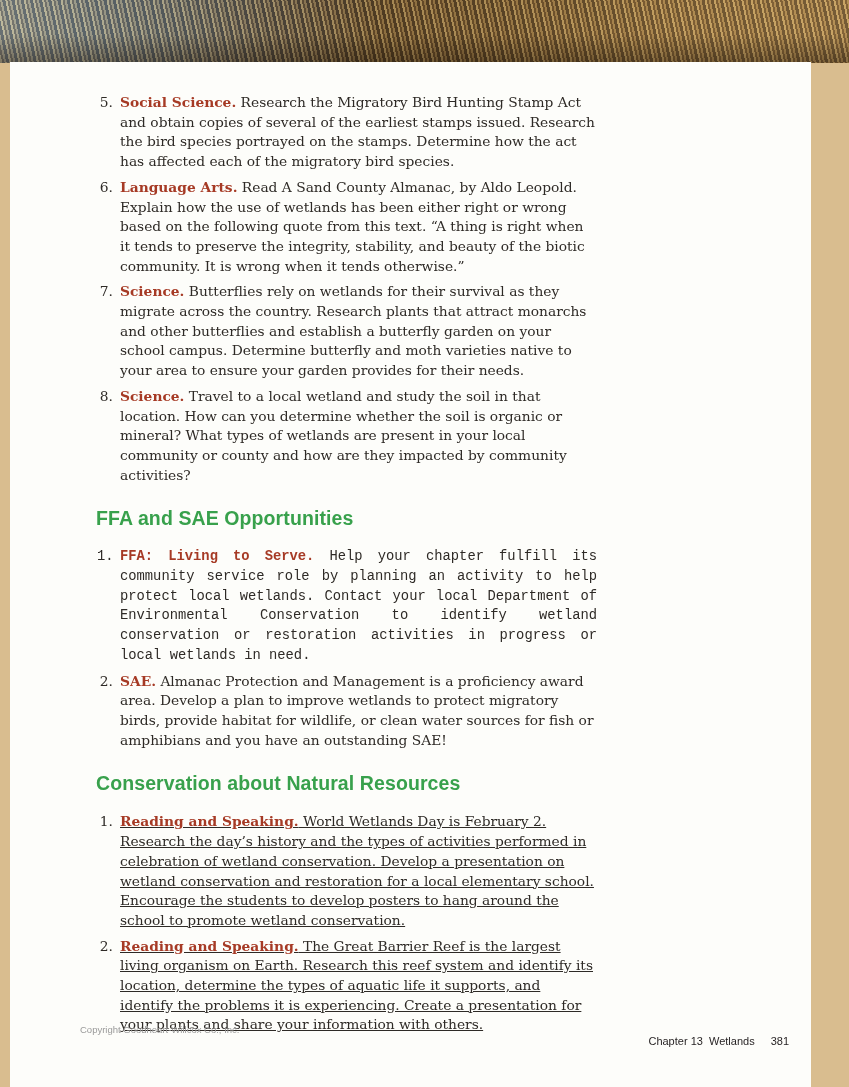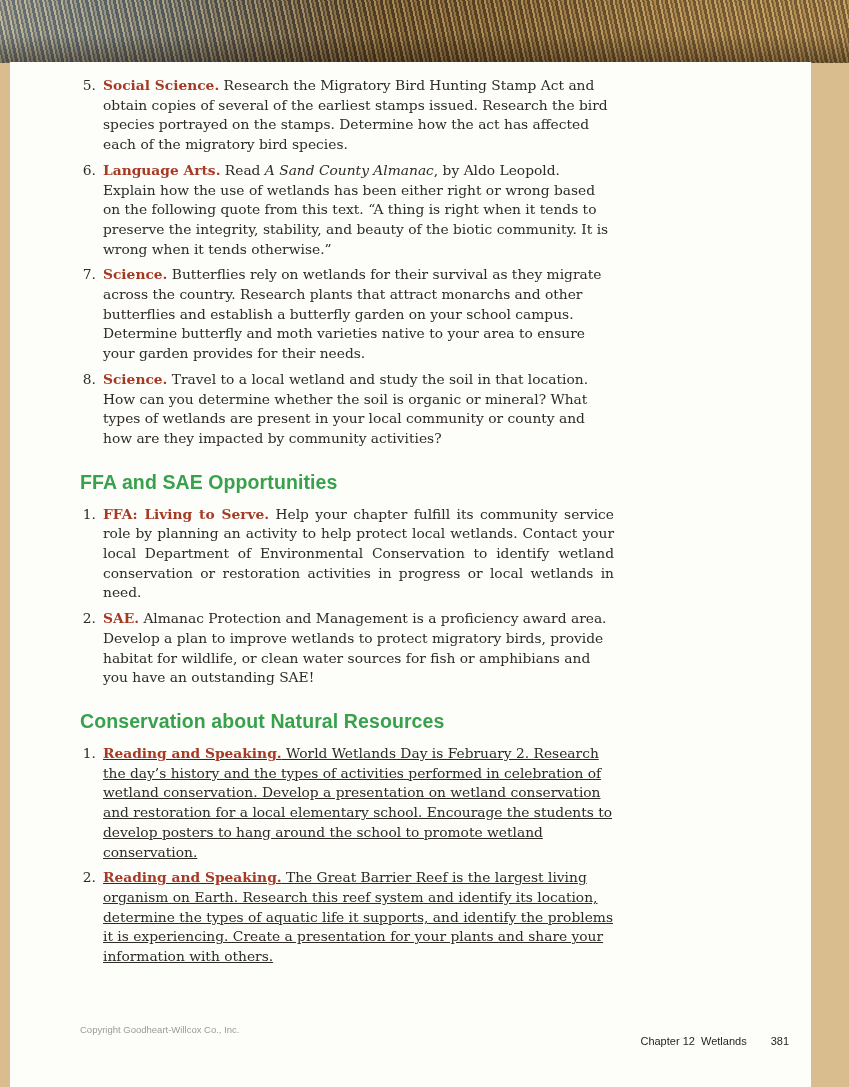--- a/index.html
+++ b/index.html
@@ -48,52 +48,52 @@
     position: absolute;
     top: 14px;
     left: 70px;
     width: 534px;
     color: #2e2a26;
     font-size: 13.8px;
     line-height: 19.7px;
   }
   ol.num-list {
     list-style: none;
-    margin: 0;
+    margin: 17px;
     padding: 0;
     position: relative;
   }
   ol.num-list li {
     position: relative;
     padding-left: 23px;
     margin: 0 0 6px 0;
   }
   ol.num-list li::before {
     content: counter(item) ".";
     counter-increment: item;
     position: absolute;
     left: 0;
     top: 0;
     width: 16px;
     text-align: right;
     color: #2e2a26;
   }
-  li.justify { text-align: justify; }
+  li.justify { text-align: justify; font-family: Liberation Mono, monospace; }
   .seg-lead {
     font-weight: bold;
     color: #a63a25;
   }
-  .seg-italic { font-style: italic; }
+  .seg-italic { }
   h2.section-heading {
     font-family: "Liberation Sans", sans-serif;
     font-weight: bold;
     font-size: 19.5px;
     line-height: 23px;
     color: #38a14c;
-    margin: 22px 0 11px 0;
+    margin: 22px 0 11px 16px;
     letter-spacing: 0.1px;
   }
   
   .footer {
     position: absolute;
     left: 70px;
     right: 22px;
     bottom: 28px;
     display: flex;
     justify-content: space-between;
@@ -103,21 +103,21 @@
   .footer .copyright {
     font-size: 9.5px;
     color: #9a9a9a;
   }
   .footer .chapter-block {
     font-size: 11px;
     color: #231f20;
     white-space: pre;
   }
   .footer .page-number {
-    margin-left: 24px;
+    margin-left: 16px;
     font-size: 11px;
     color: #231f20;
   }
 </style>
 </head>
 <body>
 
 <div class="banner"></div>
 
 <div class="paper">
@@ -144,16 +144,16 @@
           <li><span class="seg-lead">Reading and Speaking.</span><span class="seg-normal"> World Wetlands Day is February 2. Research the day’s history and the types of activities performed in celebration of wetland conservation. Develop a presentation on wetland conservation and restoration for a local elementary school. Encourage the students to develop posters to hang around the school to promote wetland conservation.</span></li>
           <li><span class="seg-lead">Reading and Speaking.</span><span class="seg-normal"> The Great Barrier Reef is the largest living organism on Earth. Research this reef system and identify its location, determine the types of aquatic life it supports, and identify the problems it is experiencing. Create a presentation for your plants and share your information with others.</span></li>
         </ol>
     </section>
 
   </div>
 
   <div class="footer">
     <span class="copyright">Copyright Goodheart-Willcox Co., Inc.</span>
     <span class="chapter-block">
-      <span>Chapter 12  Wetlands</span><span class="page-number">381</span>
+      <span>Chapter 13  Wetlands</span><span class="page-number">381</span>
     </span>
   </div>
 </div>
 
 </body></html>

